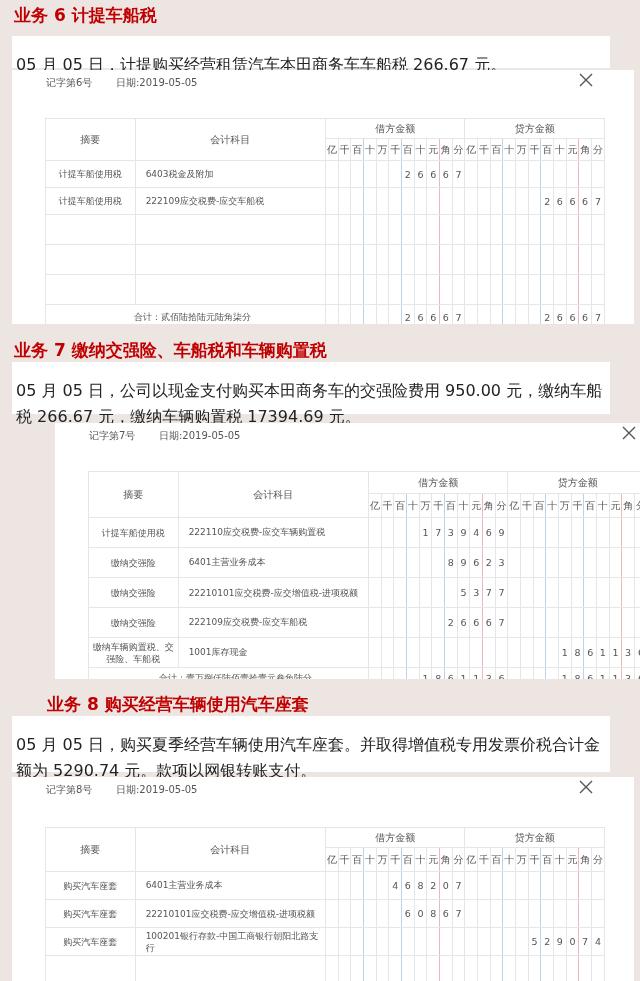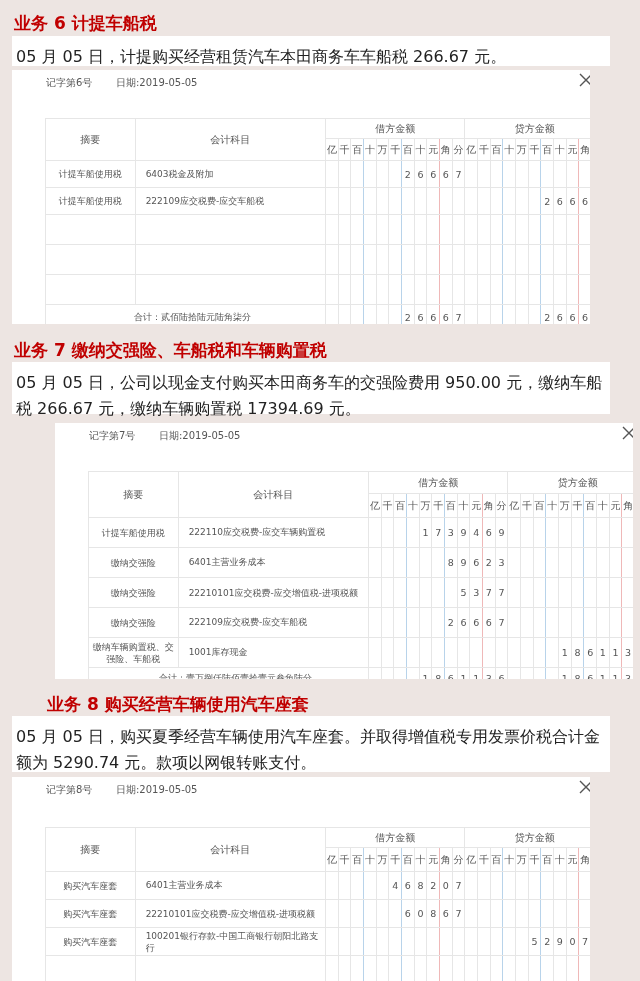--- a/index.html
+++ b/index.html
@@ -12,24 +12,24 @@
   }
   .section-title {
     position:absolute; left:14px;
     font-size:17px; font-weight:bold; color:#c00000;
     letter-spacing:0px;
   }
   .desc {
     position:absolute; left:12px; width:598px;
     background:#ffffff;
     font-size:16px; line-height:26px; color:#222;
-    padding:8px 4px; box-sizing:border-box;
+    padding:16px 4px; box-sizing:border-box;
   }
   .voucher {
-    position:absolute; left:12px; width:578px;
+    position:absolute; left:12px; width:622px;
     background:#ffffff;
     overflow:hidden;
   }
   .v-no { position:absolute; left:34px; top:6px; font-size:10px; color:#555; }
   .v-date { position:absolute; left:104px; top:6px; font-size:10px; color:#555; }
   .v-close { position:absolute; left:566px; top:2px; width:16px; height:16px; cursor:pointer; }
   .v-close svg { display:block; }
   table.vt {
     position:absolute; left:33px;
     border-collapse:collapse; table-layout:fixed;
@@ -46,21 +46,21 @@
   table.vt td.dg { width:12.45px; font-size:9.5px; color:#555; }
   table.vt td.hd { font-size:10px; }
   table.vt td.total { text-align:center; padding-left:14px; }
   
   table.vt td.b-blue { border-right:1px solid #b8d3ea; }
   table.vt td.b-red  { border-right:1px solid #efb8b8; }
 </style>
 </head>
 <body>
 
-<div class="section-title" style="top:4px;margin-top:8px;">业务 6 计提车船税</div>
+<div class="section-title" style="top:4px;">业务 6 计提车船税</div>
 <div class="desc" style="top:36px;height:30px;">05 月 05 日，计提购买经营租赁汽车本田商务车车船税 266.67 元。</div>
 <div class="voucher" id="v0" style="top:70px;height:254px;">
     <span class="v-no">记字第6号</span>
     <span class="v-date">日期:2019-05-05</span>
     <span class="v-close">
       <svg width="16" height="16" viewBox="0 0 16 16">
         <path d="M2 2 L14 14 M14 2 L2 14" stroke="#555" stroke-width="1.4"></path>
       </svg>
     </span>
     <table class="vt" style="top:48px;width:560px;">

